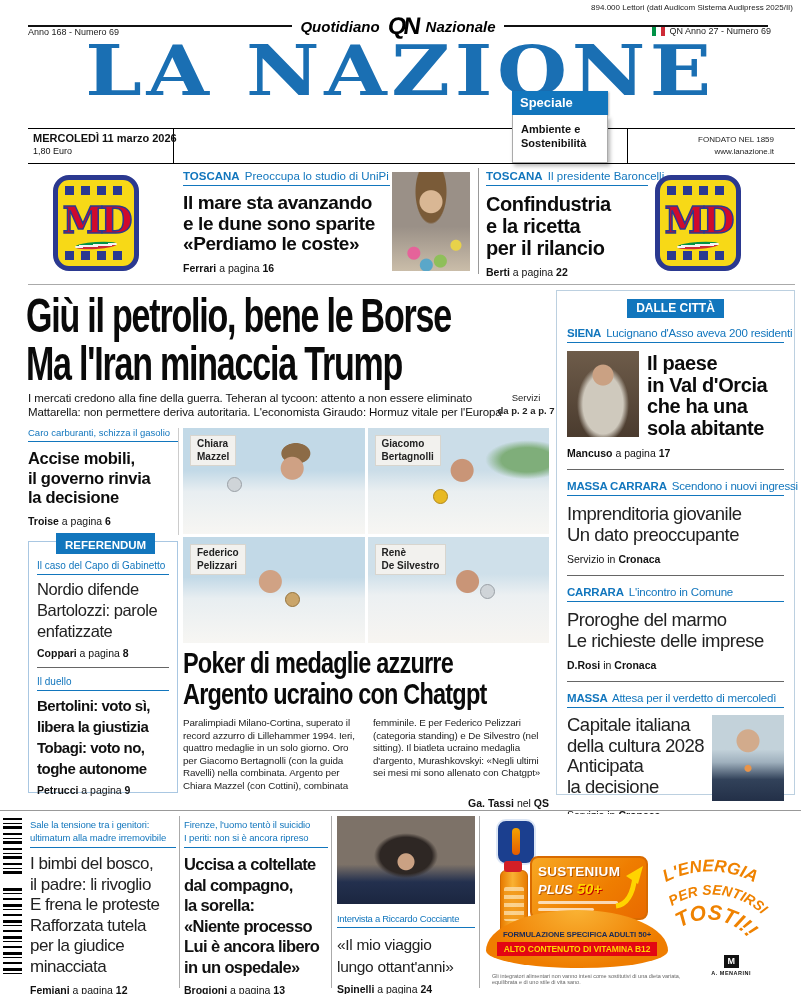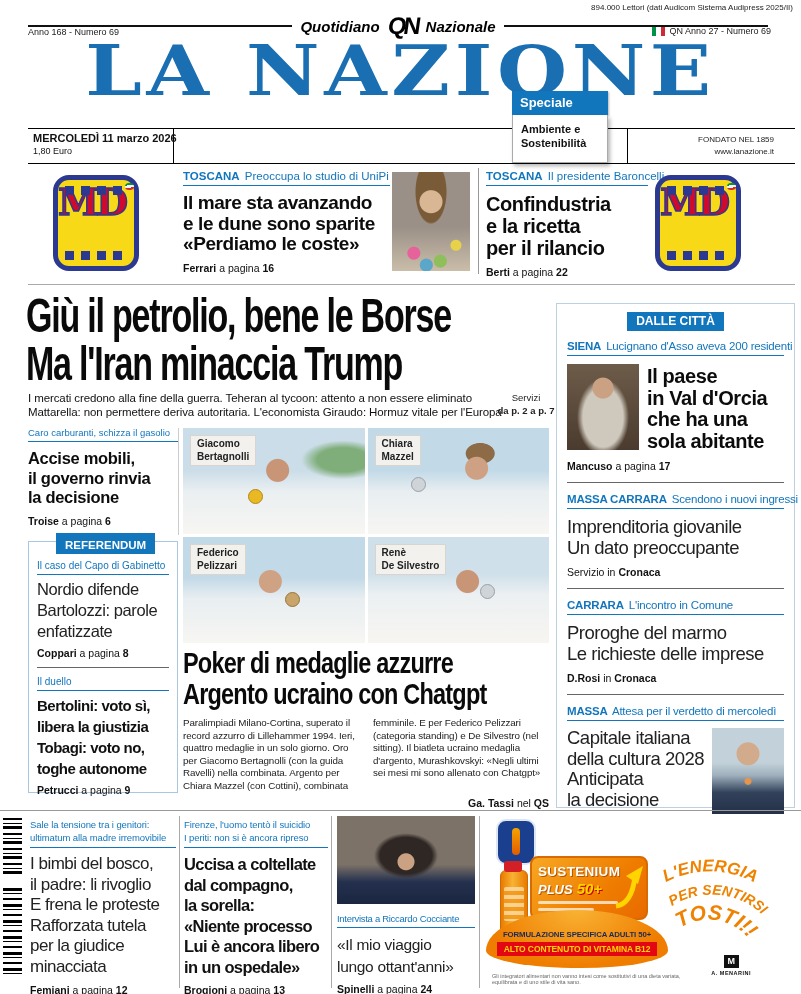--- a/index.html
+++ b/index.html
@@ -23,21 +23,21 @@
   .dl-ruleT{top:128px;left:28px;right:6px;height:1px;background:#000}
   .dl-ruleB{top:163px;left:28px;right:6px;height:1px;background:#000}
   .dl-sep1{top:128px;left:173px;width:1px;height:35px;background:#000}
   .dl-sep2{top:128px;left:627px;width:1px;height:35px;background:#000}
   .dl-date{top:132px;left:33px}
   .dl-date .d1{font-size:11px;font-weight:bold}
   .dl-date .d2{font-size:9px;margin-top:2px}
   .dl-ed{top:130px;left:180px;width:450px;text-align:center;color:#1276bd;font-weight:bold;font-size:23px;letter-spacing:-0.5px}
   .dl-found{top:134px;right:27px;text-align:right;font-size:8px;line-height:1.55;color:#222}
   
-  .md{width:86px;height:96px;background:#f7d917;border:5px solid #2b3990;border-radius:16px;display:flex;align-items:flex-start;justify-content:center;box-sizing:border-box}
+  .md{width:86px;height:96px;background:#f7d917;border:5px solid #2b3990;border-radius:16px;display:flex;flex-direction:column;align-items:center;justify-content:center;box-sizing:border-box}
   .md::before,.md::after{content:"";position:absolute;left:7px;right:7px;height:9px;background:repeating-linear-gradient(90deg,#2b3990 0 9px,rgba(0,0,0,0) 9px 16px)}
   .md::before{top:6px}.md::after{bottom:6px}
   .md-l{left:53px;top:175px}.md-r{left:655px;top:175px}
   .md-txt{font-family:"DejaVu Serif",serif;font-weight:bold;font-size:37px;color:#cf0a2c;letter-spacing:-3px;-webkit-text-stroke:1.5px #2b3990;line-height:1;margin-top:4px}
   .md-swoosh{width:42px;height:7px;margin-top:3px;border-radius:50%;background:linear-gradient(180deg,#009246 0 33%,#f5f5f5 33% 66%,#ce2b37 66%);transform:rotate(-4deg)}
   
   .k{color:#1276bd;font-size:11.5px;border-bottom:1px solid #1276bd;padding-bottom:3px;white-space:nowrap}
   .k b{margin-right:2px}
   .hl{font-weight:bold;color:#0c0c0c}
   .by{font-size:10.5px;color:#111;margin-top:7px}
@@ -58,21 +58,21 @@
     linear-gradient(180deg,#9a9087 0 55%,#cabda9 100%)}
   .vdiv{width:1px;background:#999}
   #vd-top{left:478px;top:168px;height:106px}
   .rule285{top:284px;left:28px;right:6px;height:1px;background:#aaa}
   
   .main-hl{left:26px;top:291px;width:530px;font-weight:bold;font-size:34px;line-height:34px;letter-spacing:-1.2px;color:#0a0a0a;transform:scaleY(1.42);transform-origin:left top;white-space:nowrap}
   .deck{left:28px;top:391px;width:465px;font-size:11.5px;line-height:14px;letter-spacing:-0.1px;color:#111}
   .services{left:497px;top:392px;width:58px;text-align:center;font-size:9.5px;line-height:1.35;color:#222}
   .services .sv2{font-weight:bold}
   
-  .citybox{left:556px;top:303px;width:239px;height:505px;border:1px solid #bcd0e0;box-sizing:border-box;padding:8px 10px 12px}
+  .citybox{left:556px;top:290px;width:239px;height:505px;border:1px solid #bcd0e0;box-sizing:border-box;padding:8px 10px 12px}
   .cb-chip{display:block;margin:0 auto 9px;width:-moz-max-content;width:max-content;background:#1276bd;color:#fff;font-weight:bold;font-size:12px;padding:2px 9px 3px}
   .citybox .k{font-size:11.5px;letter-spacing:-0.2px}
   .srow{display:flex;gap:8px;margin-top:8px}
   .ph-siena{width:72px;height:86px;flex:0 0 72px;background:
     radial-gradient(circle at 50% 28%,#caa183 0 10px,rgba(0,0,0,0) 11px),
     radial-gradient(ellipse at 50% 62%,#cfc9bd 0 20px,rgba(0,0,0,0) 26px),
     linear-gradient(180deg,#6e5c4a,#4a3b2e)}
   .s-hl{font-size:20px;line-height:21.5px;letter-spacing:-0.4px;margin-top:2px}
   .citybox .by{margin-top:8px}
   .cdiv{height:1px;background:#666;margin:10px 0}
@@ -273,25 +273,25 @@
     <div class="k"><span>Il caso del Capo di Gabinetto</span></div>
     <div class="r1-hl lines">Nordio difende<br>Bartolozzi: parole<br>enfatizzate</div>
     <div class="by"><b>Coppari</b> <span>a pagina</span> <b>8</b></div>
     <div class="cdiv"></div>
     <div class="k"><span>Il duello</span></div>
     <div class="r2-hl lines">Bertolini: voto sì,<br>libera la giustizia<br>Tobagi: voto no,<br>toghe autonome</div>
     <div class="by"><b>Petrucci</b> <span>a pagina</span> <b>9</b></div>
   </div>
 
   <div class="abs medals">
+    <div class="mp mp0">
+        <div class="mlabel lines">Chiara<br>Mazzel</div>
+      </div>
     <div class="mp mp1">
         <div class="mlabel lines">Giacomo<br>Bertagnolli</div>
-      </div>
-    <div class="mp mp0">
-        <div class="mlabel lines">Chiara<br>Mazzel</div>
       </div>
     <div class="mp mp2">
         <div class="mlabel lines">Federico<br>Pelizzari</div>
       </div>
     <div class="mp mp3">
         <div class="mlabel lines">Renè<br>De Silvestro</div>
       </div>
   </div>
 
   <div class="abs poker-hl lines">Poker di medaglie azzurre<br>Argento ucraino con Chatgpt</div>

